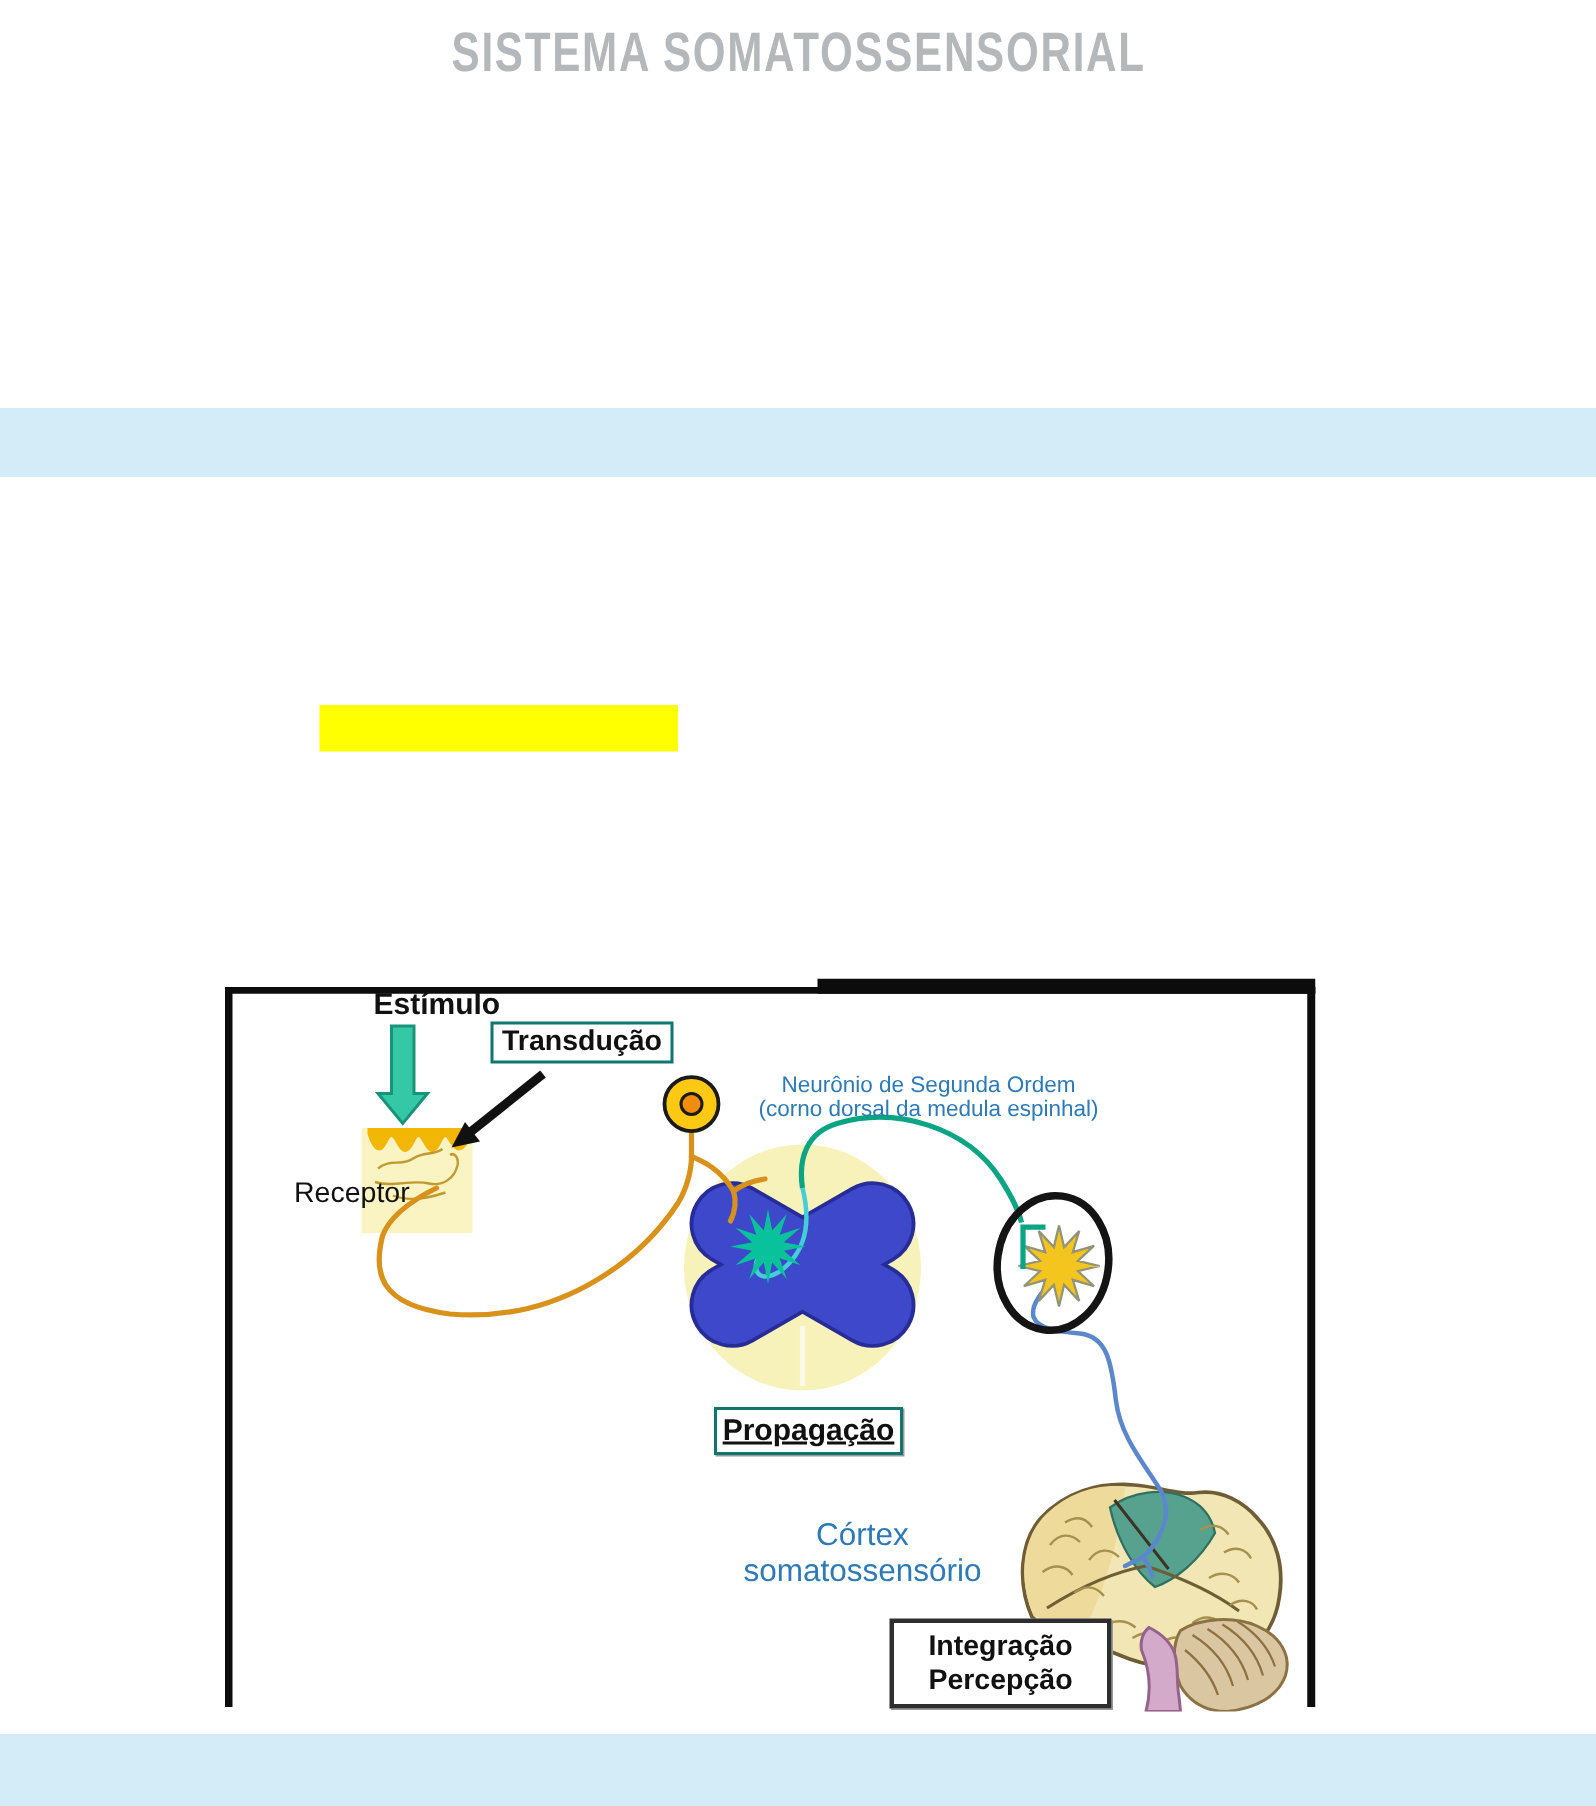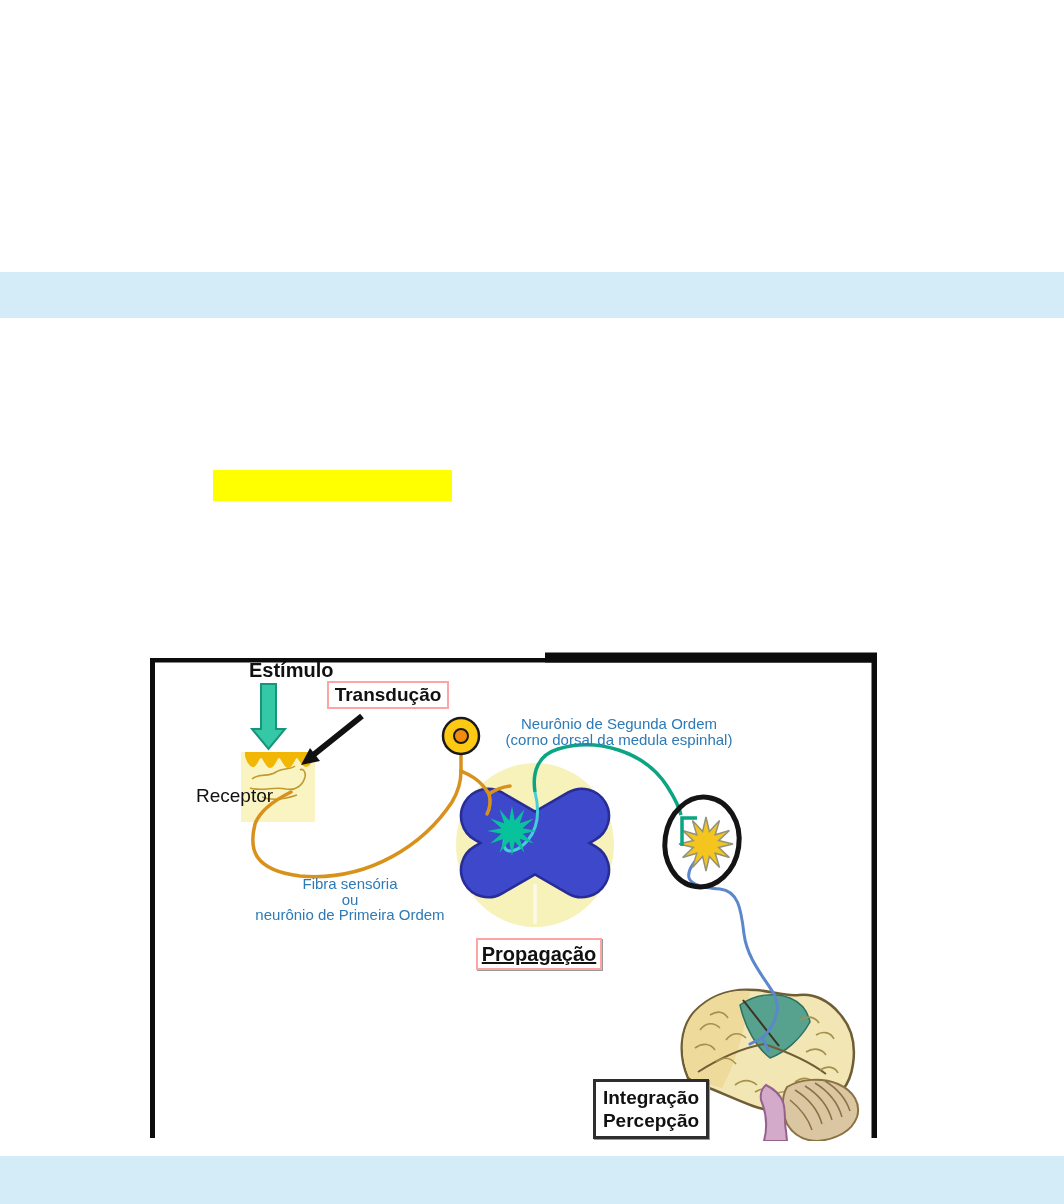--- a/index.html
+++ b/index.html
@@ -9,41 +9,44 @@
   .band-top{top:272px;height:46px;}
   .band-bottom{top:1156px;height:48px;}
   .title-wrap{position:absolute;top:14px;left:0;width:1064px;text-align:center;}
   .title-inner{display:inline-block;font-size:37px;font-weight:700;color:#b4b8ba;
                letter-spacing:1.5px;transform:scaleX(.76);white-space:nowrap;}
   .yellow-highlight{position:absolute;left:213px;top:470px;width:239px;height:31px;background:#ffff00;}
   .fig-svg{position:absolute;left:150px;top:650px;width:727px;height:491px;}
   .lbl{position:absolute;color:#111;}
   .lbl-blue{position:absolute;color:#2d7ab6;text-align:center;}
   .lbl-estimulo{left:229px;top:659px;font-size:20px;font-weight:700;margin-left:20px;}
-  .box{position:absolute;background:#fff;border:2px solid #fca5a5;text-align:center;
+  .box{position:absolute;background:#fff;border:2px solid #0f766e;text-align:center;
        font-weight:700;color:#111;}
   .box-transducao{left:327px;top:681px;width:118px;height:24px;font-size:19px;line-height:24px;}
   .lbl-receptor{left:159px;top:785px;font-size:19px;margin-left:37px;}
   .lbl-segunda{left:504px;top:716px;width:230px;font-size:15px;line-height:15.5px;}
   .lbl-terceira{left:714px;top:788px;width:146px;font-size:15px;line-height:16px;}
   .lbl-fibra{left:254px;top:876px;width:192px;font-size:15px;line-height:15.5px;}
   .box-propagacao{left:476px;top:938px;width:122px;height:28px;font-size:20px;line-height:28px;
                   box-shadow:1px 1px 0 #9a9a9a;text-decoration:underline;}
   .lbl-cortex{left:468px;top:1012px;width:214px;font-size:21px;}
-  .box-integracao{left:593px;top:1079px;width:110px;font-size:19px;line-height:23px;padding:4px 0;
+  .box-integracao{left:593px;top:1079px;width:110px;font-size:19px;line-height:23px;padding:4px 16px;
                   border-width:3px;border-color:#2e2e2e;box-shadow:1px 1px 0 #9a9a9a;}
 </style>
 </head>
 <body>
 
 <div class="page">
 
   <div class="band band-top"></div>
   <div class="band band-bottom"></div>
 
+  <div class="title-wrap">
+    <span class="title-inner">SISTEMA SOMATOSSENSORIAL</span>
+  </div>
 
   <div class="yellow-highlight"></div>
 
   <svg class="fig-svg" viewBox="150 650 727 491">
 
     <g>
       <rect x="150" y="658" width="727" height="4.5" fill="#0c0c0c"></rect>
       <rect x="150" y="658" width="5" height="480" fill="#0c0c0c"></rect>
       <rect x="871.5" y="658" width="5.5" height="480" fill="#0c0c0c"></rect>
       <rect x="545" y="652.5" width="332" height="10" fill="#0c0c0c"></rect>
@@ -156,27 +159,23 @@
   <div class="box box-transducao">Transdução</div>
 
   <div class="lbl lbl-receptor">Receptor</div>
 
   <div class="lbl-blue lbl-segunda">
     <div>Neurônio de Segunda Ordem</div>
     <div>(corno dorsal da medula espinhal)</div>
   </div>
 
 
-  <div class="lbl-blue lbl-fibra">
-    <div>Fibra sensória</div>
-    <div>ou</div>
-    <div>neurônio de Primeira Ordem</div>
-  </div>
 
   <div class="box box-propagacao">Propagação</div>
 
+  <div class="lbl-blue lbl-cortex">Córtex somatossensório</div>
 
   <div class="box box-integracao">
     <div>Integração</div>
     <div>Percepção</div>
   </div>
 
 </div>
 
 </body></html>

